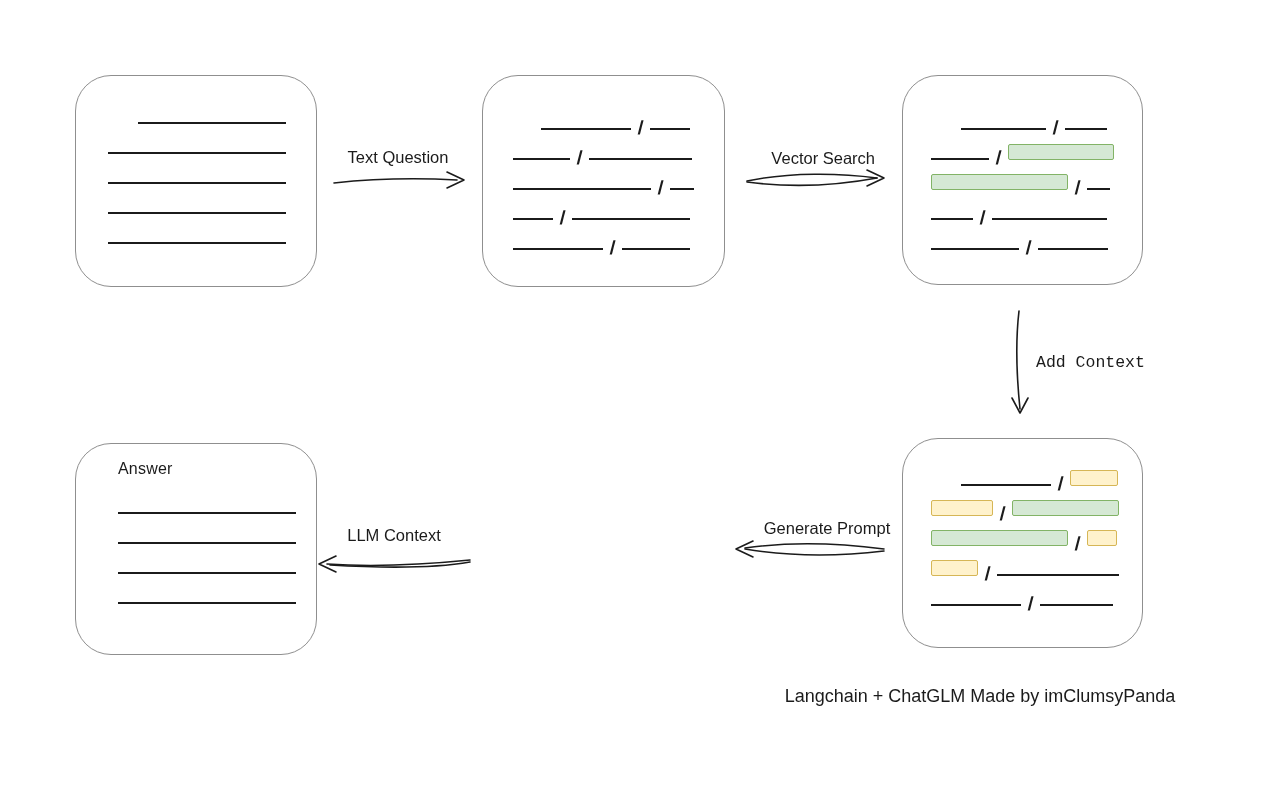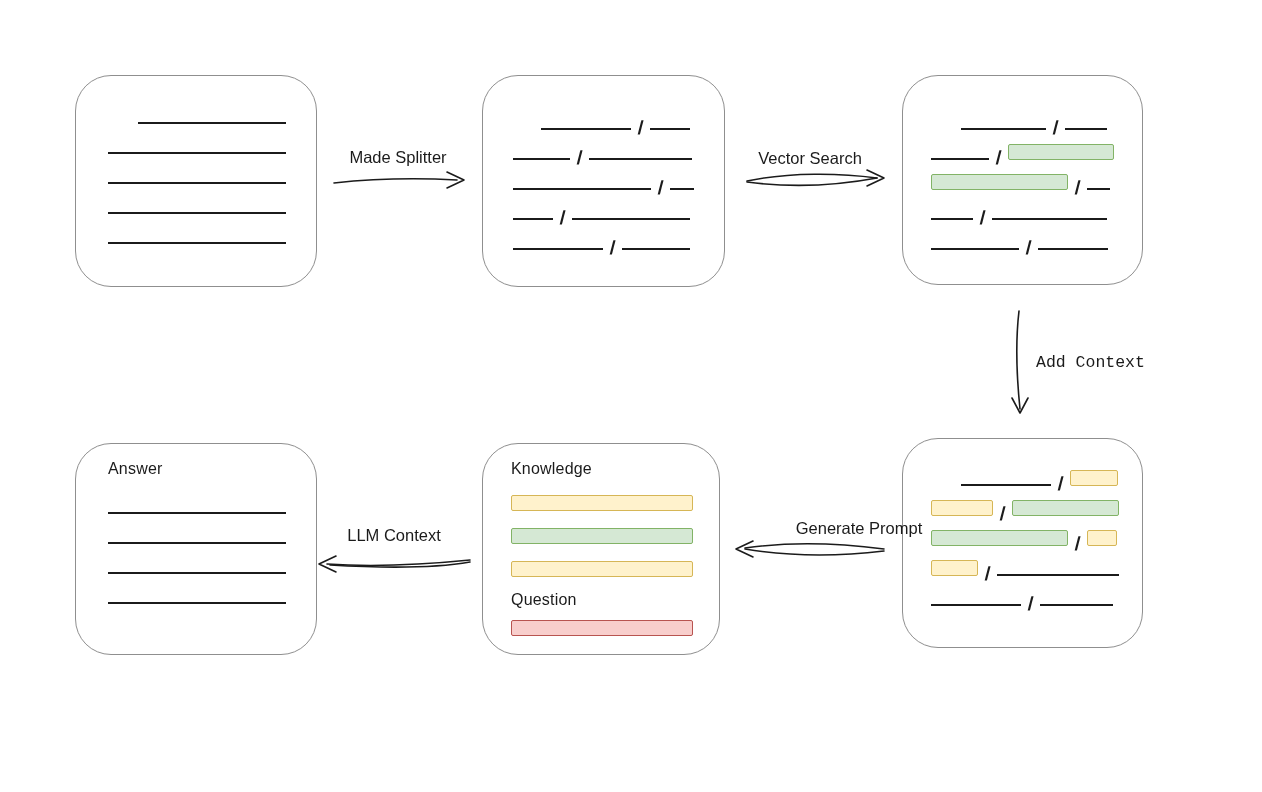--- a/index.html
+++ b/index.html
@@ -20,21 +20,21 @@
     position: absolute;
     background: #ffffff;
     border: 1.4px solid var(--box-border, #8f8f8f);
     border-radius: 36px;
   }
   #box-document { left: 75px;  top: 75px;  width: 242px; height: 212px; padding: 18px 0 0 32px; }
   #box-chunks   { left: 482px; top: 75px;  width: 243px; height: 212px; padding: 24px 0 0 30px; }
   #box-matched  { left: 902px; top: 75px;  width: 241px; height: 210px; padding: 24px 0 0 28px; }
   #box-context  { left: 902px; top: 438px; width: 241px; height: 210px; padding: 17px 0 0 28px; }
   #box-prompt   { left: 482px; top: 443px; width: 238px; height: 212px; padding: 16px 0 0 28px; }
-  #box-answer   { left: 75px;  top: 443px; width: 242px; height: 212px; padding: 16px 0 0 32px; }
+  #box-answer   { left: 75px;  top: 443px; width: 242px; height: 212px; padding: 16px 0 0 42px; }
 
   
   .seg-row { display: flex; align-items: flex-end; height: 30px; gap: 7px; }
   .seg { display: inline-block; flex: 0 0 auto; }
   .seg.line   { height: 0; border-bottom: 2px solid var(--ink, #1b1b1b); }
   .seg.green  { height: 16px; background: var(--green-fill);  border: 1.6px solid var(--green-border);  border-radius: 2px; }
   .seg.yellow { height: 16px; background: var(--yellow-fill); border: 1.6px solid var(--yellow-border); border-radius: 2px; }
   .slash {
     font-size: 19px;
     font-weight: bold;
@@ -55,23 +55,23 @@
 
   
   .arrow-label {
     position: absolute;
     font-size: 16.5px;
     line-height: 19px;
     white-space: nowrap;
     color: var(--ink, #1b1b1b);
   }
   #label-text-splitter   { left: 338px;  top: 148px; width: 120px; text-align: center; }
-  #label-vector-search   { left: 745px;  top: 149px; width: 130px; text-align: center; }
+  #label-vector-search   { left: 745px;  top: 149px; width: 130px; text-align: right; }
   #label-add-context     { left: 1036px; top: 353px; font-family: Liberation Mono, monospace; }
-  #label-generate-prompt { left: 780px;  top: 519px; width: 158px; text-align: center; }
+  #label-generate-prompt { left: 748px;  top: 519px; width: 158px; text-align: center; }
   #label-llm-response    { left: 330px;  top: 526px; width: 128px; text-align: center; }
 
   .caption {
     position: absolute;
     left: 745px; top: 686px; width: 470px;
     text-align: center;
     font-size: 18px;
     color: var(--ink, #1b1b1b);
   }
 
@@ -224,51 +224,40 @@
           <span class="seg line" style="width: 122px;"></span>
         </div>
         <div class="seg-row">
           <span class="seg line" style="width: 90px;"></span>
           <span class="slash">/</span>
           <span class="seg line" style="width: 73px;"></span>
         </div>
       </div>
   </div>
 
-  <div class="box" id="box-prompt">
-    <div class="box-label" id="knowledge-label">Knowledge</div>
-    <div class="bars" id="knowledge-bars">
-        <div class="bar yellow"></div>
-        <div class="bar green"></div>
-        <div class="bar yellow"></div>
-      </div>
-    <div class="box-label" id="question-label">Question</div>
-    <div class="bars" id="question-bars">
-        <div class="bar red"></div>
-      </div>
-  </div>
 
   <div class="box" id="box-answer">
     <div class="box-label" id="answer-label">Answer</div>
     <div id="answer-lines">
         <div class="seg-row">
           <span class="seg line" style="width: 178px;"></span>
         </div>
         <div class="seg-row">
           <span class="seg line" style="width: 178px;"></span>
         </div>
         <div class="seg-row">
           <span class="seg line" style="width: 178px;"></span>
         </div>
         <div class="seg-row">
           <span class="seg line" style="width: 178px;"></span>
         </div>
       </div>
   </div>
 
-  <div class="arrow-label" id="label-text-splitter">Made Splitter</div>
+  <div class="arrow-label" id="label-text-splitter">Text Question</div>
   <div class="arrow-label" id="label-vector-search">Vector Search</div>
   <div class="arrow-label" id="label-add-context">Add Context</div>
   <div class="arrow-label" id="label-generate-prompt">Generate Prompt</div>
   <div class="arrow-label" id="label-llm-response">LLM Context</div>
 
+  <div class="caption">Langchain + ChatGLM Made by imClumsyPanda</div>
 
 </div>
 
 </body></html>

